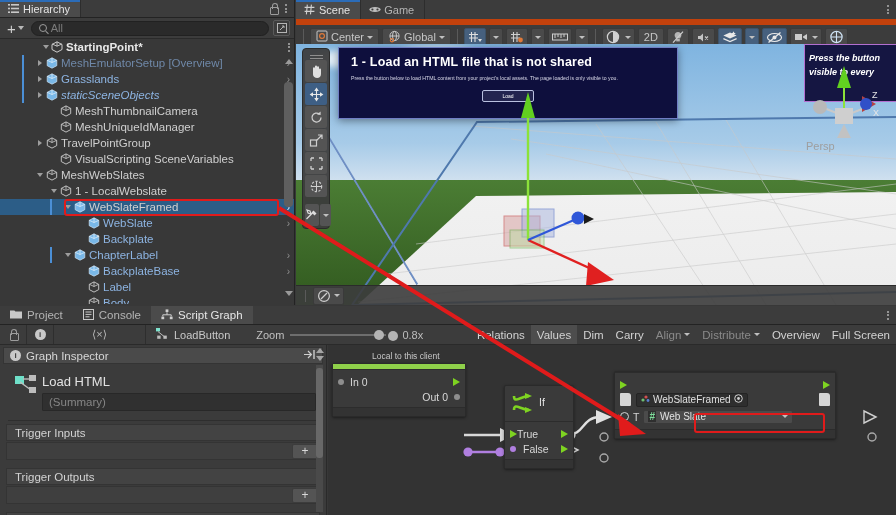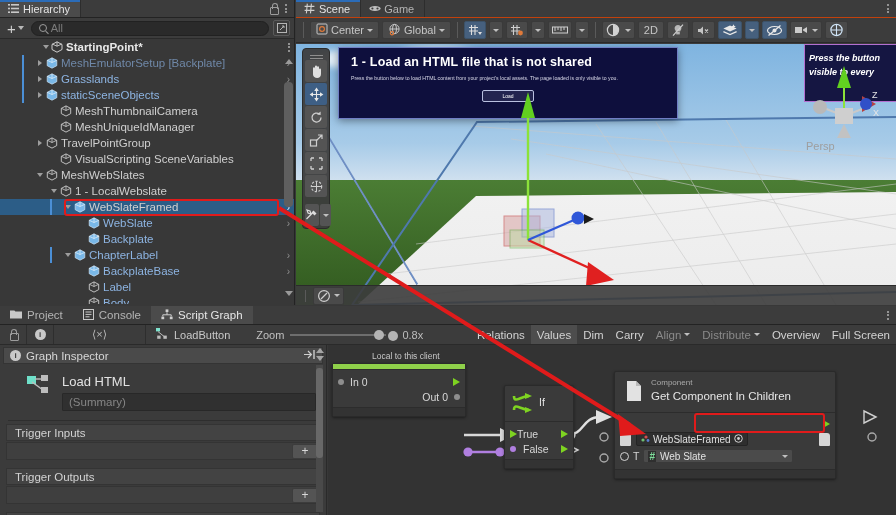--- a/index.html
+++ b/index.html
@@ -108,21 +108,21 @@
 
   
   .redbox {
     position:absolute; border:2.5px solid #e01b1b; border-radius:3px; pointer-events:none;
   }
 
   
   #scene {
     position:absolute; left:296px; top:0; right:0; height:305px; background:#3c3c3c;
   }
-  .scene-tabbar { height:18px; background:#3c3c3c; display:flex; border-bottom:1px solid #c2410c; }
+  .scene-tabbar { height:25px; background:#3c3c3c; display:flex; border-bottom:6px solid #c2410c; }
   .scene-toolbar {
     height:25px; background:#3c3c3c; display:flex; align-items:center; gap:3px; padding:0 4px;
     border-bottom:1px solid #2a2a2a; overflow:hidden;
   }
   .tbtn {
     height:18px; background:#4a4a4a; border:1px solid #3a3a3a; border-radius:2px;
     display:flex; align-items:center; gap:3px; padding:0 5px; color:#c6c6c6; font-size:11px; flex:none;
   }
   .tbtn.on { background:#46607e; border-color:#3c5268; }
   .tbtn.sm { padding:0 3px; }
@@ -218,21 +218,21 @@
   }
   .gi-header {
     margin:2px 3px 0; height:17px; background:#4a4a4a; border:1px solid #343434;
     display:flex;align-items:center;gap:5px;padding:0 6px; color:#d6d6d6; font-size:11.5px;
   }
   .info-ic {
     width:11px;height:11px;border-radius:50%;background:#c9c9c9;color:#3b3b3b;
     font-size:8px;font-weight:bold;display:flex;align-items:center;justify-content:center;flex:none;
   }
   .gi-hdr-right { margin-left:auto; display:flex; align-items:center; gap:2px; }
-  .gi-title-row { display:flex; gap:10px; padding:10px 10px 6px 26px; align-items:flex-start; }
+  .gi-title-row { display:flex; gap:2px; padding:10px 10px 6px 14px; align-items:flex-start; }
   .gi-icon { width:26px;height:24px;flex:none; }
   .gi-name { font-size:13px; color:#e2e2e2; padding-bottom:4px; }
   .gi-summary {
     background:#303030; border:1px solid #282828; color:#868686; font-size:11.5px;
     padding:2px 6px; border-radius:1px;
   }
   .gi-sep { height:1px; background:#2e2e2e; margin:3px 8px; }
   .sec-head {
     margin:3px 6px 0; background:#434343; border:1px solid #343434; height:17px;
     display:flex;align-items:center;padding:0 8px;color:#d2d2d2;font-size:11.5px;
@@ -369,38 +369,38 @@
             <span class="prefab-bar" style="left: 22px;"></span>
             <span class="twisty">
               <span class="tw-r"></span>
             </span>
             <span class="ic-cube">
               <svg width="12" height="12" viewBox="0 0 12 12">
                 <path d="M6 .8 10.8 3.3v5.4L6 11.2 1.2 8.7V3.3z" fill="#79b8e8" stroke="#cfe4f7" stroke-width=".7"></path>
                 <path d="M6 .8v4.7L1.2 3.3M6 5.5l4.8-2.2" stroke="#e8f2fb" stroke-width=".7" fill="none"></path>
               </svg>
             </span>
-            <span class="lbl pfx-dim">MeshEmulatorSetup [Backplate]</span>
+            <span class="lbl pfx-dim">MeshEmulatorSetup [Overview]</span>
             <span class="chev">›</span>
           </div>
           <div class="row" style="padding-left: 34px;">
             <span class="prefab-bar" style="left: 22px;"></span>
             <span class="twisty">
               <span class="tw-r"></span>
             </span>
             <span class="ic-cube">
               <svg width="12" height="12" viewBox="0 0 12 12">
                 <path d="M6 .8 10.8 3.3v5.4L6 11.2 1.2 8.7V3.3z" fill="#79b8e8" stroke="#cfe4f7" stroke-width=".7"></path>
                 <path d="M6 .8v4.7L1.2 3.3M6 5.5l4.8-2.2" stroke="#e8f2fb" stroke-width=".7" fill="none"></path>
               </svg>
             </span>
             <span class="lbl pfx-blue">Grasslands</span>
             <span class="chev">›</span>
           </div>
-          <div class="row" style="padding-left: 34px;">
+          <div class="row" style="padding-left: 34px; font-style: italic;">
             <span class="prefab-bar" style="left: 22px;"></span>
             <span class="twisty">
               <span class="tw-r"></span>
             </span>
             <span class="ic-cube">
               <svg width="12" height="12" viewBox="0 0 12 12">
                 <path d="M6 .8 10.8 3.3v5.4L6 11.2 1.2 8.7V3.3z" fill="#79b8e8" stroke="#cfe4f7" stroke-width=".7"></path>
                 <path d="M6 .8v4.7L1.2 3.3M6 5.5l4.8-2.2" stroke="#e8f2fb" stroke-width=".7" fill="none"></path>
               </svg>
             </span>
@@ -1065,32 +1065,20 @@
           <div class="port">
             <span class="dot purple"></span>
             <span style="margin-left:7px">False</span>
             <span class="arrw-g sp"></span>
           </div>
         </div>
         <div class="gn-foot"></div>
       </div>
 
       <div class="gnode" style="left:286px; top:26px; width:222px;">
-        <div class="gn-head" style="padding:6px 8px 8px;">
-          <div class="gn-hicon">
-            <svg width="18" height="22" viewBox="0 0 18 22">
-                <path d="M2 1h9l5 5v15H2z" fill="#e2e2e2"></path>
-                <path d="M11 1v5h5" fill="#b9b9b9"></path>
-              </svg>
-          </div>
-          <div style="flex:1">
-            <div class="gn-sub">Component</div>
-            <div class="gn-title">Get Component In Children</div>
-          </div>
-        </div>
         <div class="gn-div"></div>
         <div class="gn-ports" style="padding:5px 0 4px;">
           <div class="port" style="height:13px;">
             <span class="arrw-g"></span>
             <span class="arrw-g sp"></span>
           </div>
           <div class="port" style="height:17px; gap:5px;">
             <span class="obj-ic"></span>
             <span class="valfield" style="width:112px;">
               <span>

